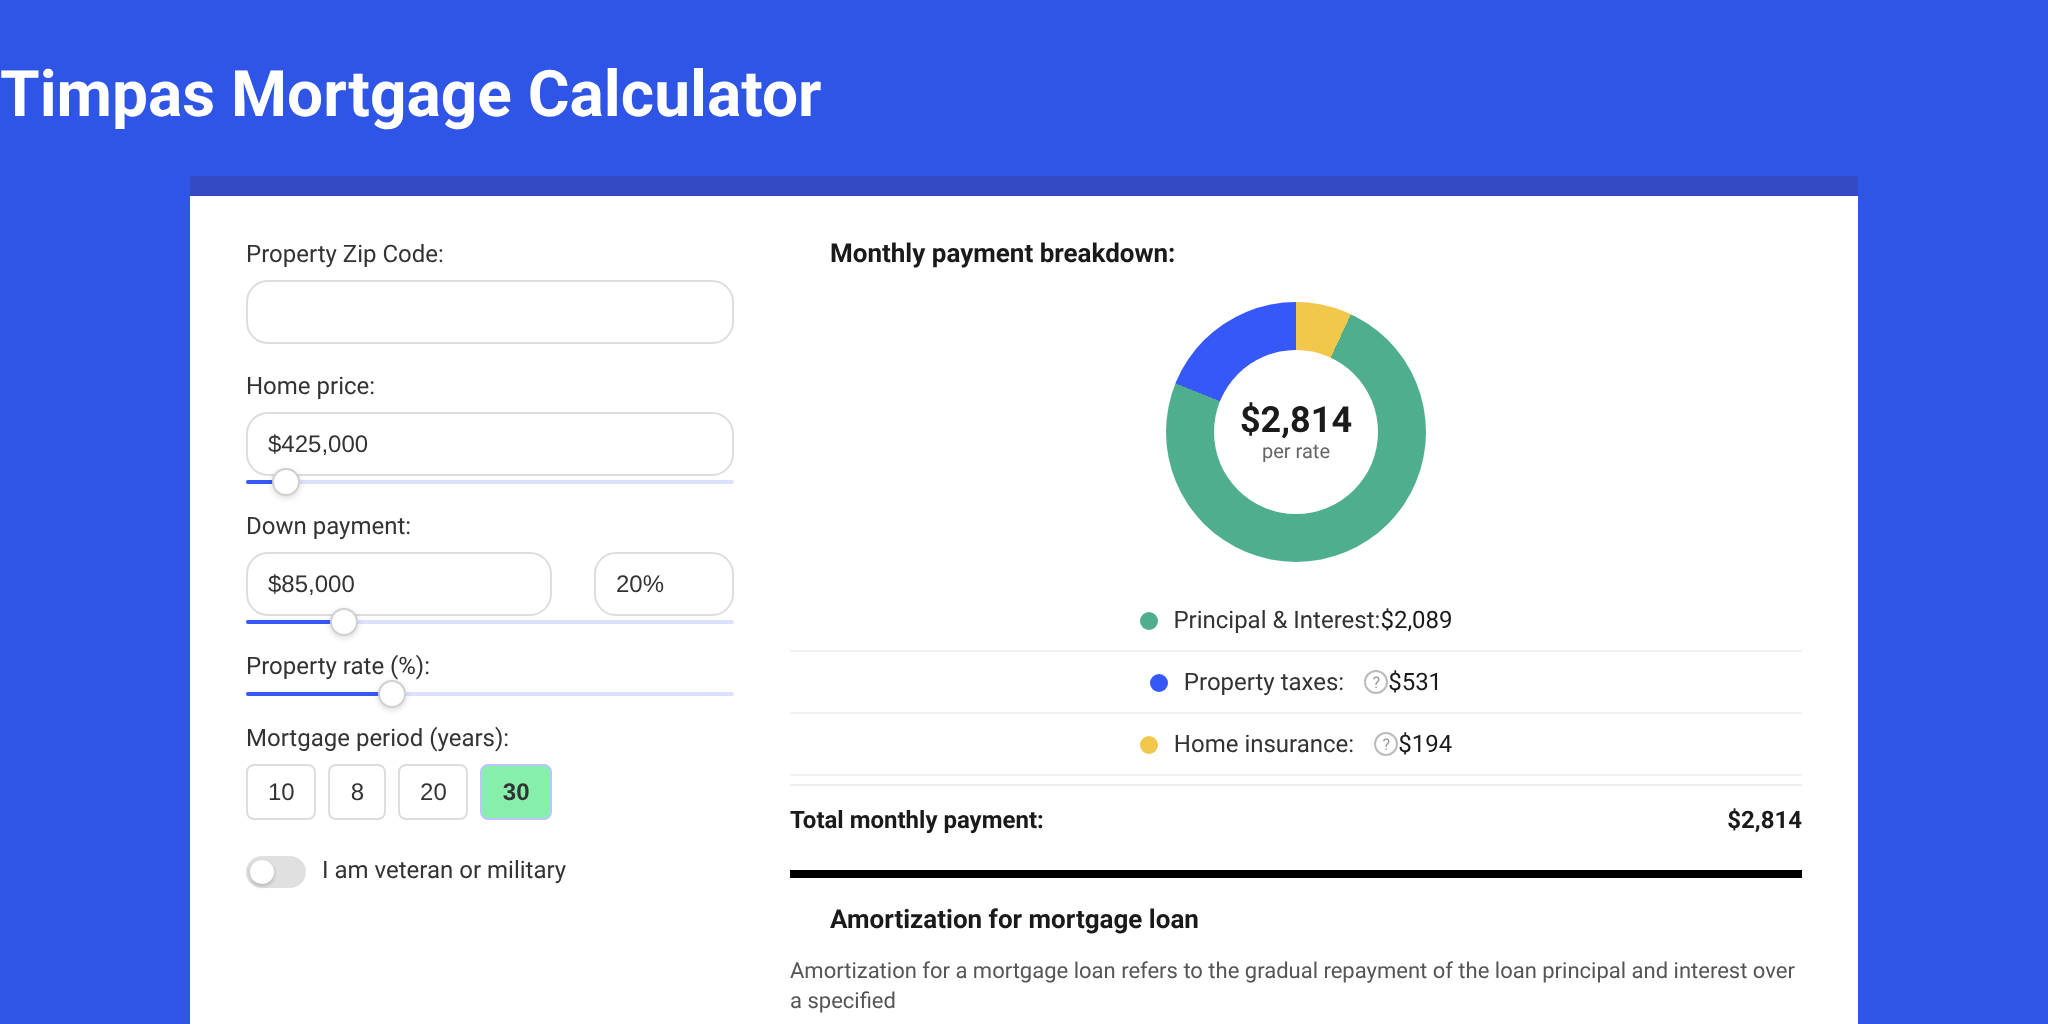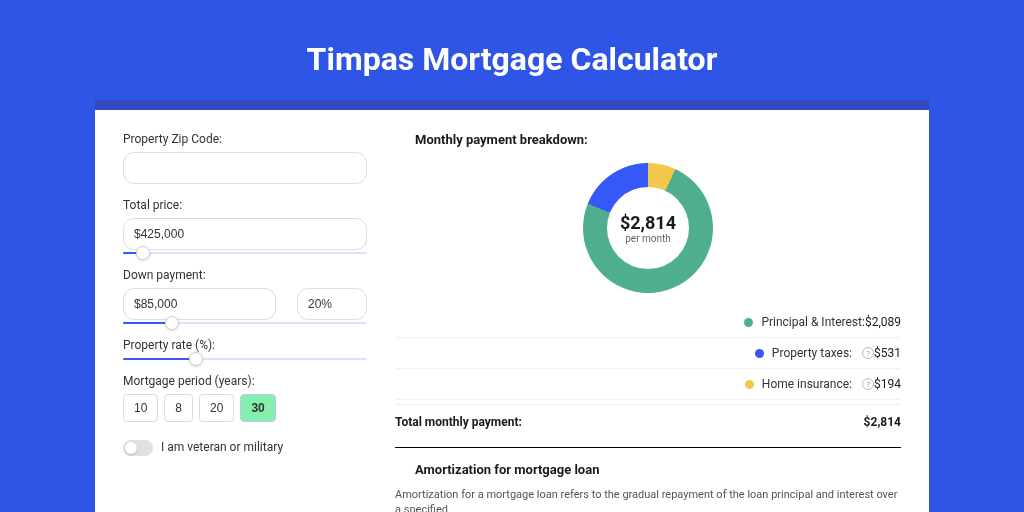--- a/index.html
+++ b/index.html
@@ -5,25 +5,23 @@
   * { box-sizing: border-box; margin: 0; padding: 0; }
   body {
     font-family: -apple-system, BlinkMacSystemFont, "Segoe UI", Roboto, Helvetica, Arial, sans-serif;
     background: #2f55e6;
     width: 1024px;
     height: 512px;
     overflow: hidden;
   }
   .page-title {
     color: #fff;
-    text-align: center;
     font-size: 32px;
     font-weight: 700;
     padding: 28px 0 22px;
-    margin-top: 12px;
   }
   .shadow-card {
     background: #3449c4;
     margin: 0 95px;
     padding-top: 10px;
     height: 500px;
   }
   .calc-card {
     background: #fff;
     margin: 0 auto;
@@ -154,21 +152,21 @@
   }
   .donut-value { font-size: 18px; font-weight: 700; }
   .donut-sub { font-size: 10px; color: #666; }
   :root {
     --c-green: #4fae8d;
     --c-blue: #3758f9;
     --c-yellow: #f2c84c;
   }
   .legend-row {
     display: flex;
-    justify-content: flex-end;
+    justify-content: center;
     align-items: center;
     padding: 8px 0;
     border-bottom: 1px solid #f0f0f0;
     font-size: 12px;
   }
   .legend-row:last-of-type { border-bottom: none; }
   .legend-left { display: flex; align-items: center; gap: 8px; color: #333; }
   .dot { width: 9px; height: 9px; border-radius: 50%; display: inline-block; }
   .dot.green { background: var(--c-green); }
   .dot.blue { background: var(--c-blue); }
@@ -189,21 +187,21 @@
     display: flex;
     justify-content: space-between;
     padding: 10px 0 18px;
     font-size: 12px;
     font-weight: 700;
     border-top: 1px solid #eee;
     margin-top: 4px;
     gap: 16px;
   }
   .amort-section {
-    border-top: 1px solid #000000;
+    border-top: 4px solid #000000;
     padding-top: 14px;
   }
   .amort-text {
     font-size: 11px;
     color: #555;
     margin-top: 8px;
     line-height: 1.4;
   }
 </style>
 </head>
@@ -215,21 +213,21 @@
 <div class="calc-card">
 
   <div class="left-col">
 
     <div class="field-group">
       <label class="field-label">Property Zip Code:</label>
       <input class="text-input" value="" style="">
     </div>
 
     <div class="field-group">
-      <label class="field-label">Total price:</label>
+      <label class="field-label">Home price:</label>
       <input class="text-input" value="$425,000" style="">
       <div class="slider-track">
         <div class="slider-fill" style="width:8%"></div>
         <div class="slider-thumb" style="left:8%"></div>
       </div>
     </div>
 
     <div class="field-group">
       <label class="field-label">Down payment:</label>
       <div class="down-payment-row">
@@ -269,21 +267,21 @@
 
   </div>
 
   <div class="right-col">
     <div class="section-title">Monthly payment breakdown:</div>
 
     <div class="donut-wrap">
       <div class="donut">
         <div class="donut-center">
           <div class="donut-value">$2,814</div>
-          <div class="donut-sub">per month</div>
+          <div class="donut-sub">per rate</div>
         </div>
       </div>
     </div>
 
     <div class="legend-row">
       <div class="legend-left">
         <span class="dot green"></span>
         <span>Principal &amp; Interest:</span>
       </div>
       <span class="legend-value">$2,089</span>

